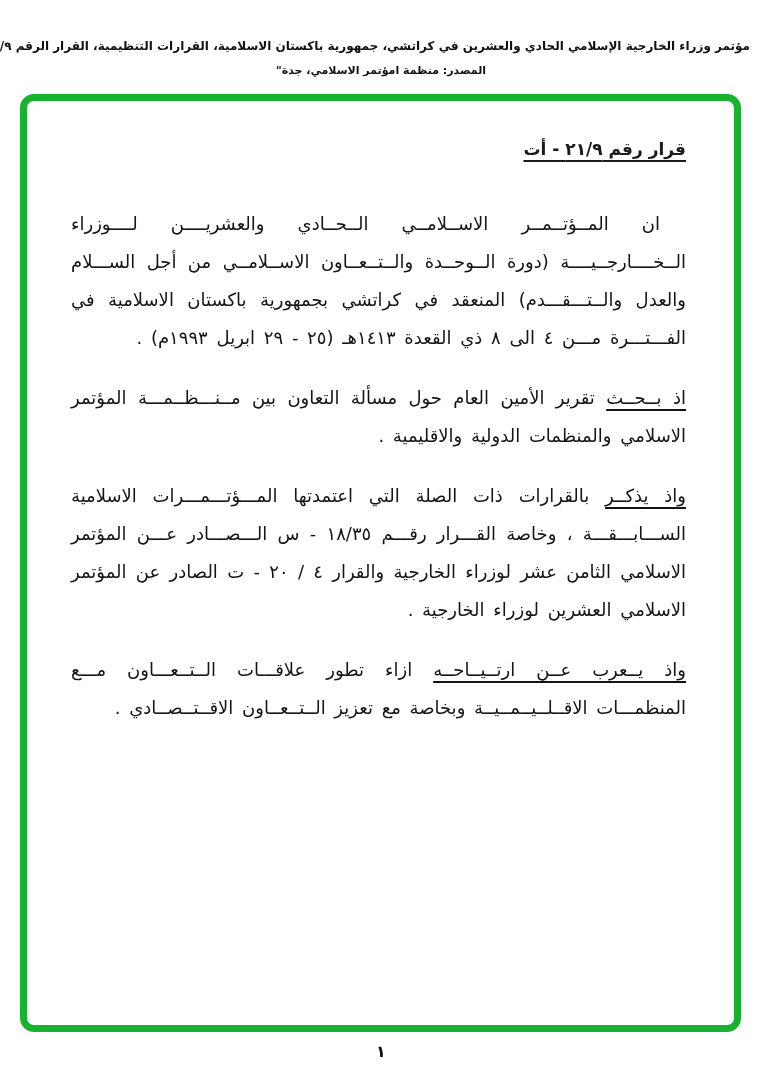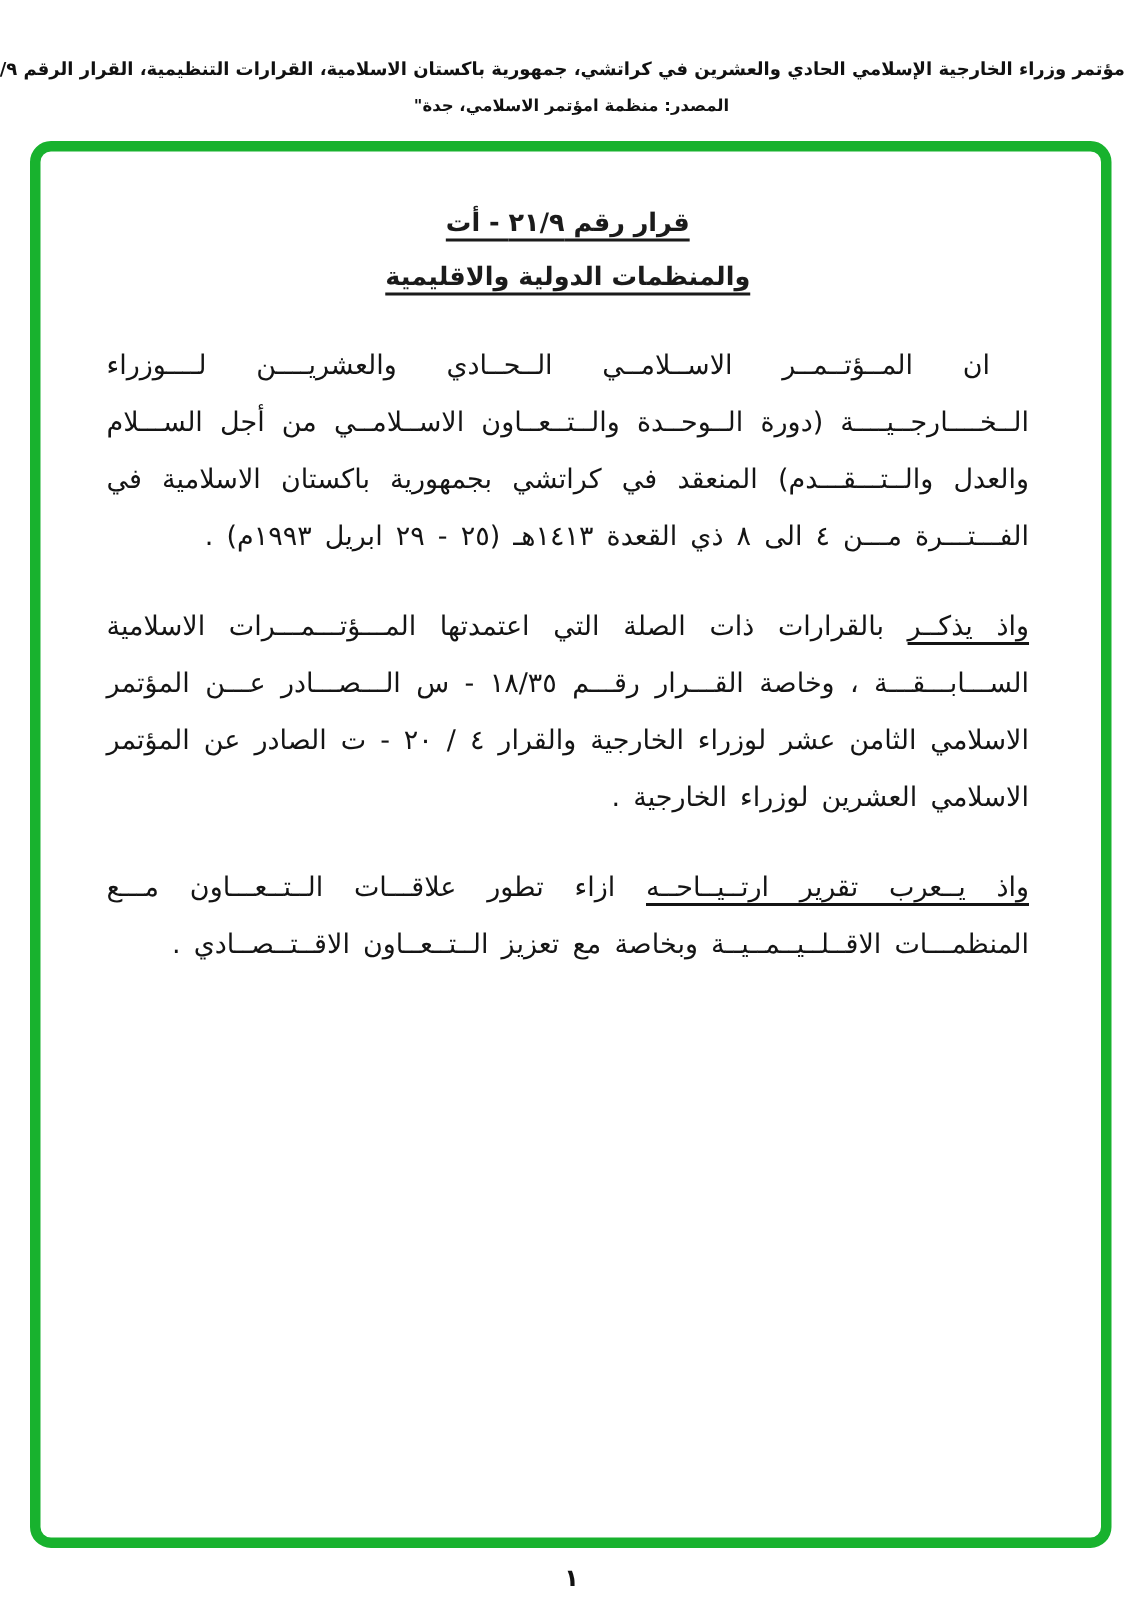--- a/index.html
+++ b/index.html
@@ -49,22 +49,21 @@
     height: 938px;
     box-sizing: border-box;
     border: 7px solid #18b22e;
     border-radius: 14px;
     padding: 30px 48px 0 44px;
     overflow: hidden;
     background: #fff;
   }
   
   .doc-title {
-    text-align: center;
-    margin-bottom: 22px;
+    margin-bottom: 38px;
   }
   .title-line {
     font-size: 17px;
     font-weight: bold;
     line-height: 36px;
     text-decoration: underline;
     text-underline-offset: 5px;
     text-decoration-thickness: 1.5px;
     letter-spacing: 0.5px;
   }
@@ -102,33 +101,35 @@
 <body>
 
 <div class="hdr-line1">مؤتمر وزراء الخارجية الإسلامي الحادي والعشرين في كراتشي، جمهورية باكستان الاسلامية، القرارات التنظيمية، القرار الرقم ٢١/٩-أت</div>
 
 <div class="hdr-line2">المصدر: منظمة امؤتمر الاسلامي، جدة"</div>
 
 <div class="green-box" style="border-color: rgb(24, 178, 46);">
 
   <div class="doc-title">
     <div class="title-line">قرار رقم ٢١/٩ - أت</div>
-    <div class="title-line">والمنظمات الدولية والاقليمية</div>
   </div>
 
   <p class="para first">
     <span>ان المــؤتــمــر الاســلامــي الــحــادي والعشريــــن لــــوزراء الــخــــارجــيــــة (دورة الــوحــدة والــتــعــاون الاســلامــي من أجل الســـلام والعدل والــتـــقـــدم) المنعقد في كراتشي بجمهورية باكستان الاسلامية في الفـــتـــرة مـــن ٤ الى ٨ ذي القعدة ١٤١٣هـ (٢٥ - ٢٩ ابريل ١٩٩٣م) .</span>
   </p>
 
+  <p class="para">
+    <span class="lead">اذ بــحــث</span><span> تقرير الأمين العام حول مسألة التعاون بين مــنـــظــمـــة المؤتمر الاسلامي والمنظمات الدولية والاقليمية .</span>
+  </p>
 
   <p class="para">
     <span class="lead">واذ يذكــر</span><span> بالقرارات ذات الصلة التي اعتمدتها المـــؤتـــمـــرات الاسلامية الســـابـــقـــة ، وخاصة القـــرار رقـــم ١٨/٣٥ - س الـــصـــادر عـــن المؤتمر الاسلامي الثامن عشر لوزراء الخارجية والقرار ٤ / ٢٠ - ت الصادر عن المؤتمر الاسلامي العشرين لوزراء الخارجية .</span>
   </p>
 
 
 
   <p class="para">
-    <span class="lead">واذ يــعرب تقرير ارتــيــاحــه</span><span> ازاء تطور علاقـــات الــتــعـــاون مـــع المنظمـــات الاقــلــيــمــيــة وبخاصة مع تعزيز الــتــعــاون الاقــتــصــادي .</span>
+    <span class="lead">واذ يــعرب عــن ارتــيــاحــه</span><span> ازاء تطور علاقـــات الــتــعـــاون مـــع المنظمـــات الاقــلــيــمــيــة وبخاصة مع تعزيز الــتــعــاون الاقــتــصــادي .</span>
   </p>
 
 </div>
 
 <div class="page-number">١</div>
 
 </body></html>

